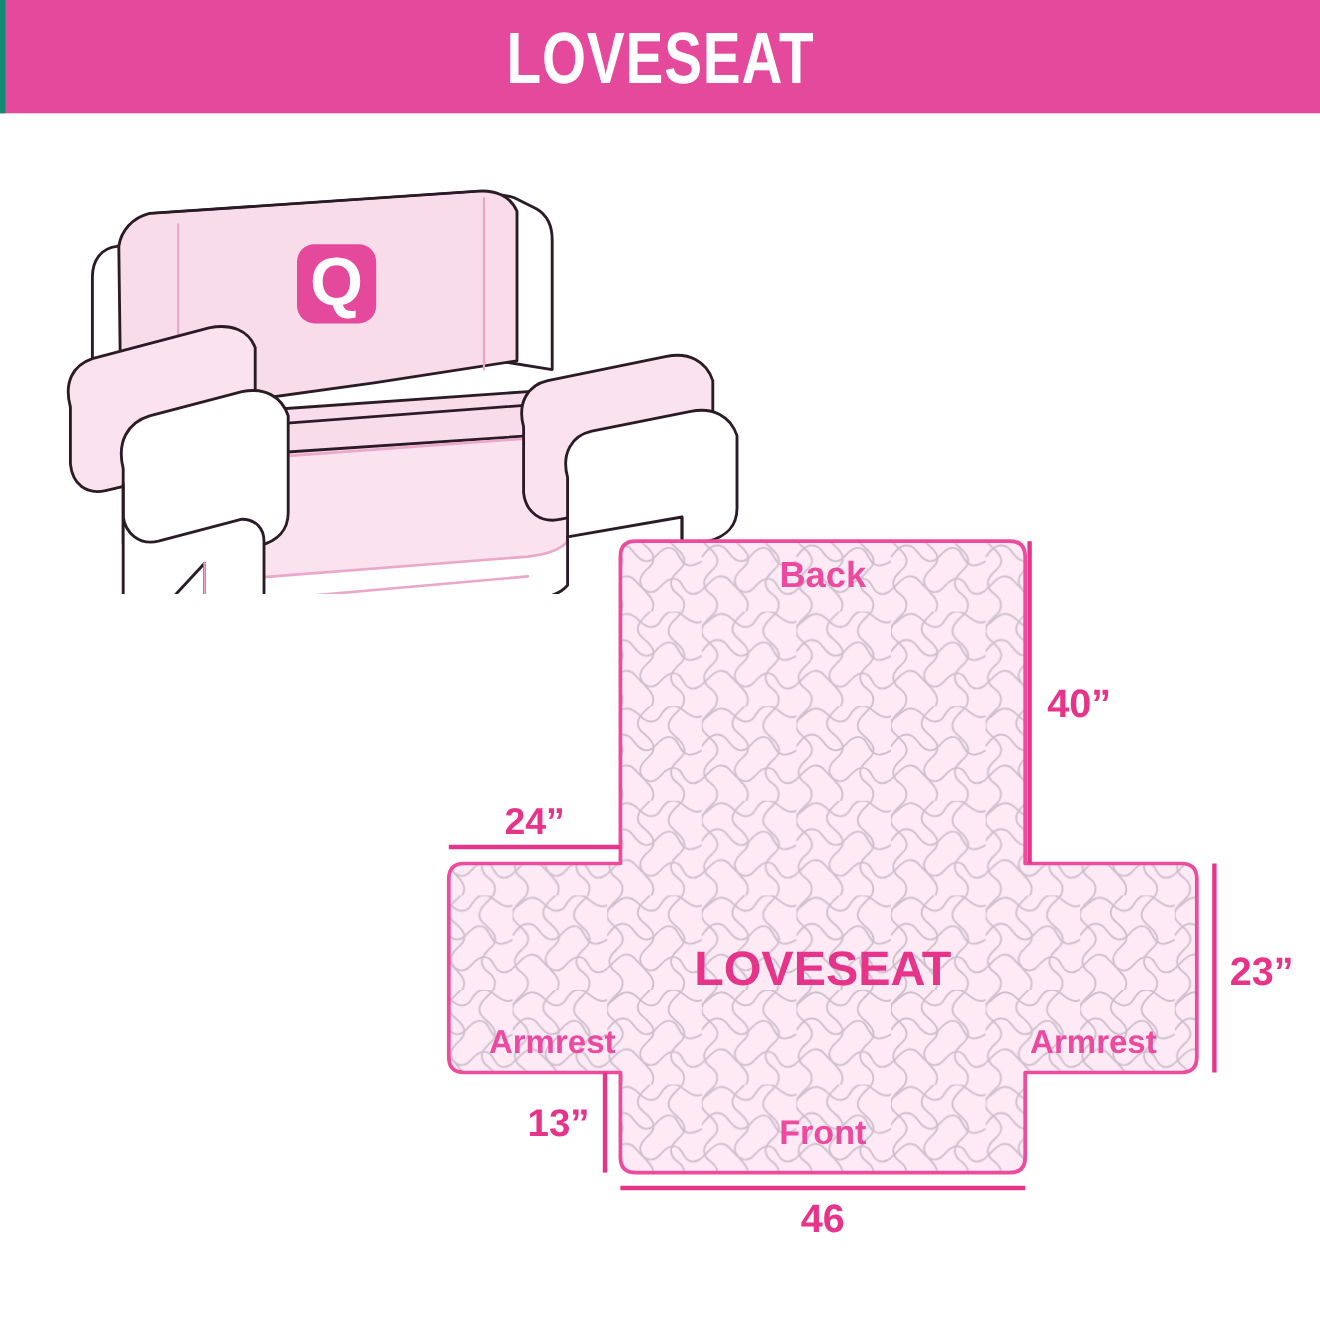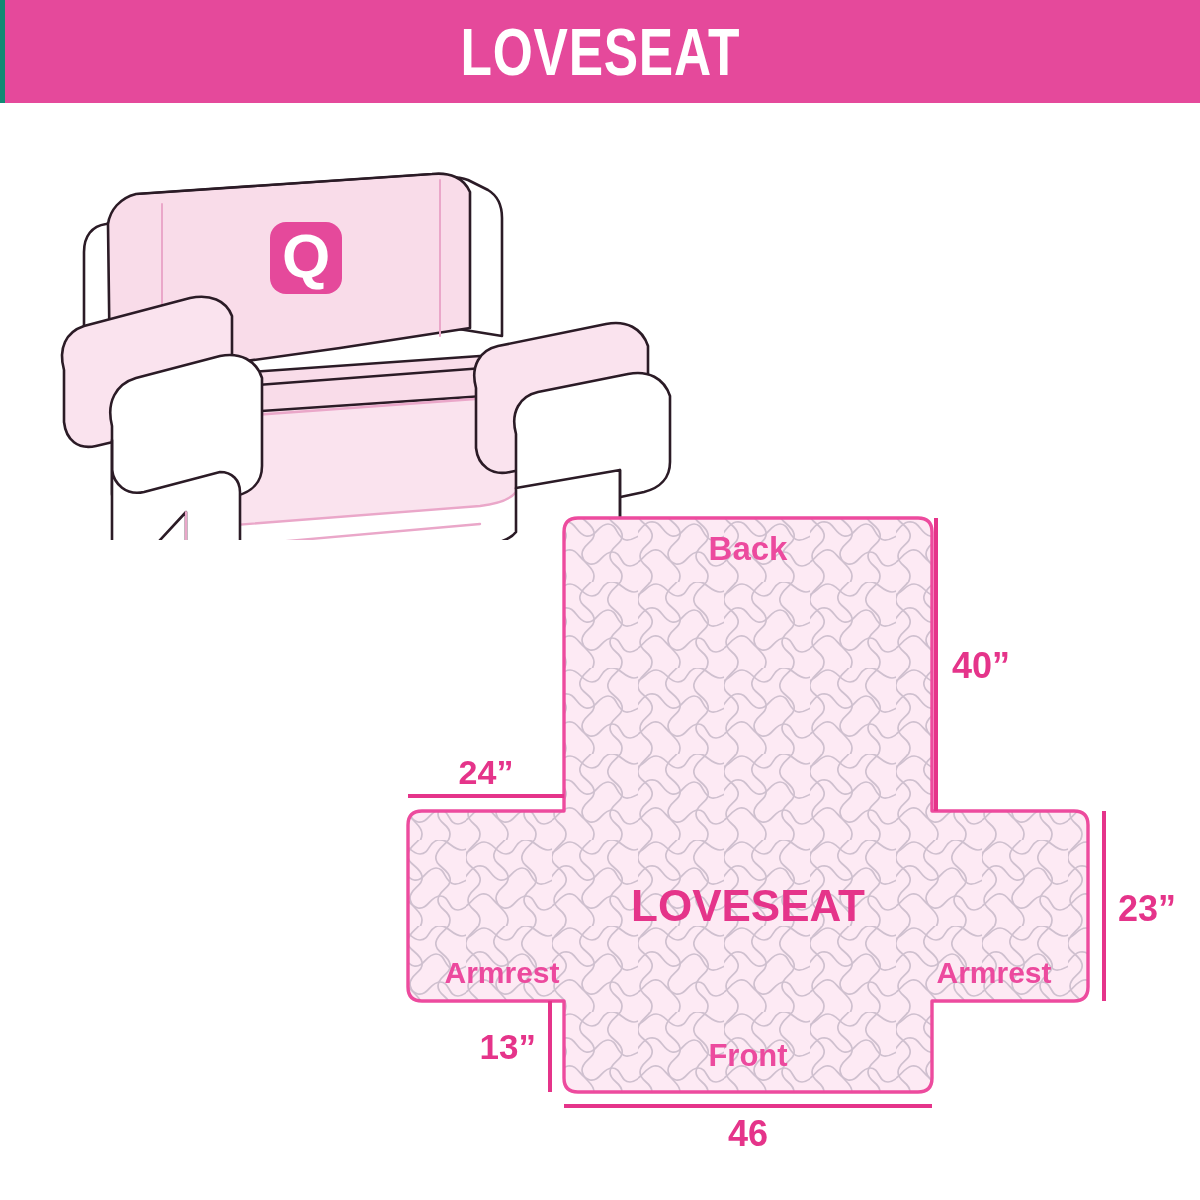--- a/index.html
+++ b/index.html
@@ -36,21 +36,21 @@
   }
 
   
   #sofa-illustration{
     position:absolute;left:40px;top:140px;width:640px;height:400px;
   }
   #sofa-illustration svg{display:block;width:100%;height:100%;}
 
   
   #pattern-diagram{
-    position:absolute;left:380px;top:496px;width:820px;height:660px;
+    position:absolute;left:380px;top:470px;width:820px;height:660px;
   }
   #pattern-diagram svg{display:block;width:100%;height:100%;}
 
   .dim-text{
     font-family:"Liberation Sans", sans-serif;
     font-weight:bold;
     fill:#e5348a;
   }
   .panel-text{
     font-family:"Liberation Sans", sans-serif;

